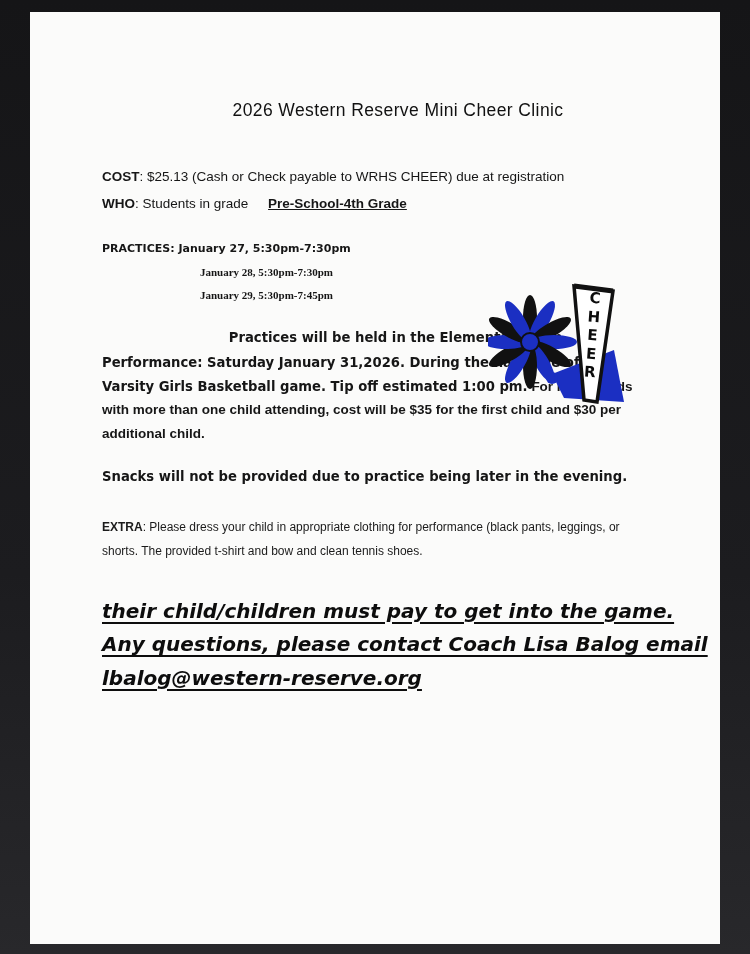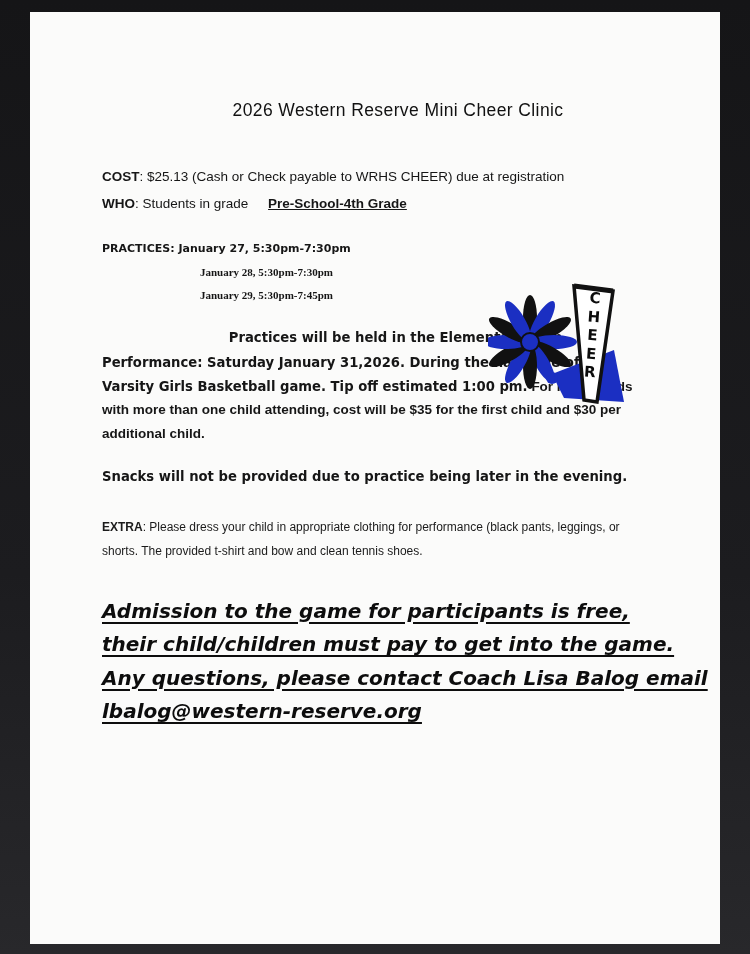--- a/index.html
+++ b/index.html
@@ -79,21 +79,20 @@
 
     <p class="location-line comic">Practices will be held in the Elementary Gym.</p>
 
     <p class="performance comic"><span>Performance: Saturday January 31,2026. During the half time of the Varsity Girls Basketball game. Tip off estimated 1:00 pm.</span><span class="regular"> For households with more than one child attending, cost will be $35 for the first child and $30 per additional child.</span></p>
 
     <p class="snacks-line comic">Snacks will not be provided due to practice being later in the evening.</p>
 
     <p class="body-txt extra"><span class="lbl">EXTRA</span><span>: Please dress your child in appropriate clothing for performance (black pants, leggings, or shorts. The provided t-shirt and bow and clean tennis shoes.</span></p>
 
     <div class="admission">
-      <span class="adm-line">Admission to the game for participants is free,</span>
       <span class="adm-line">their child/children must pay to get into the game.</span>
       <span class="adm-line">Any questions, please contact Coach Lisa Balog email</span>
       <span class="adm-line">lbalog@western-reserve.org</span>
     </div>
 
   </div>
 
   <div class="clipart">
     <svg width="142" height="128" viewBox="0 0 142 128">
 

